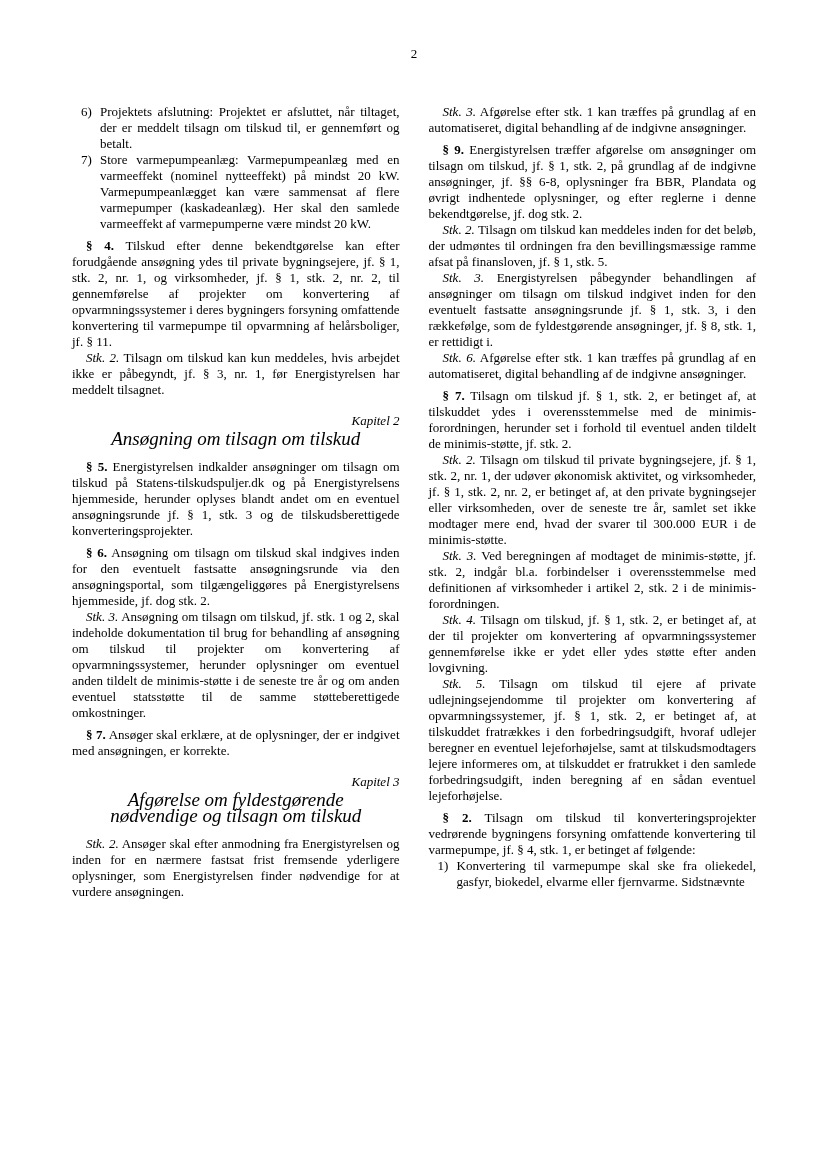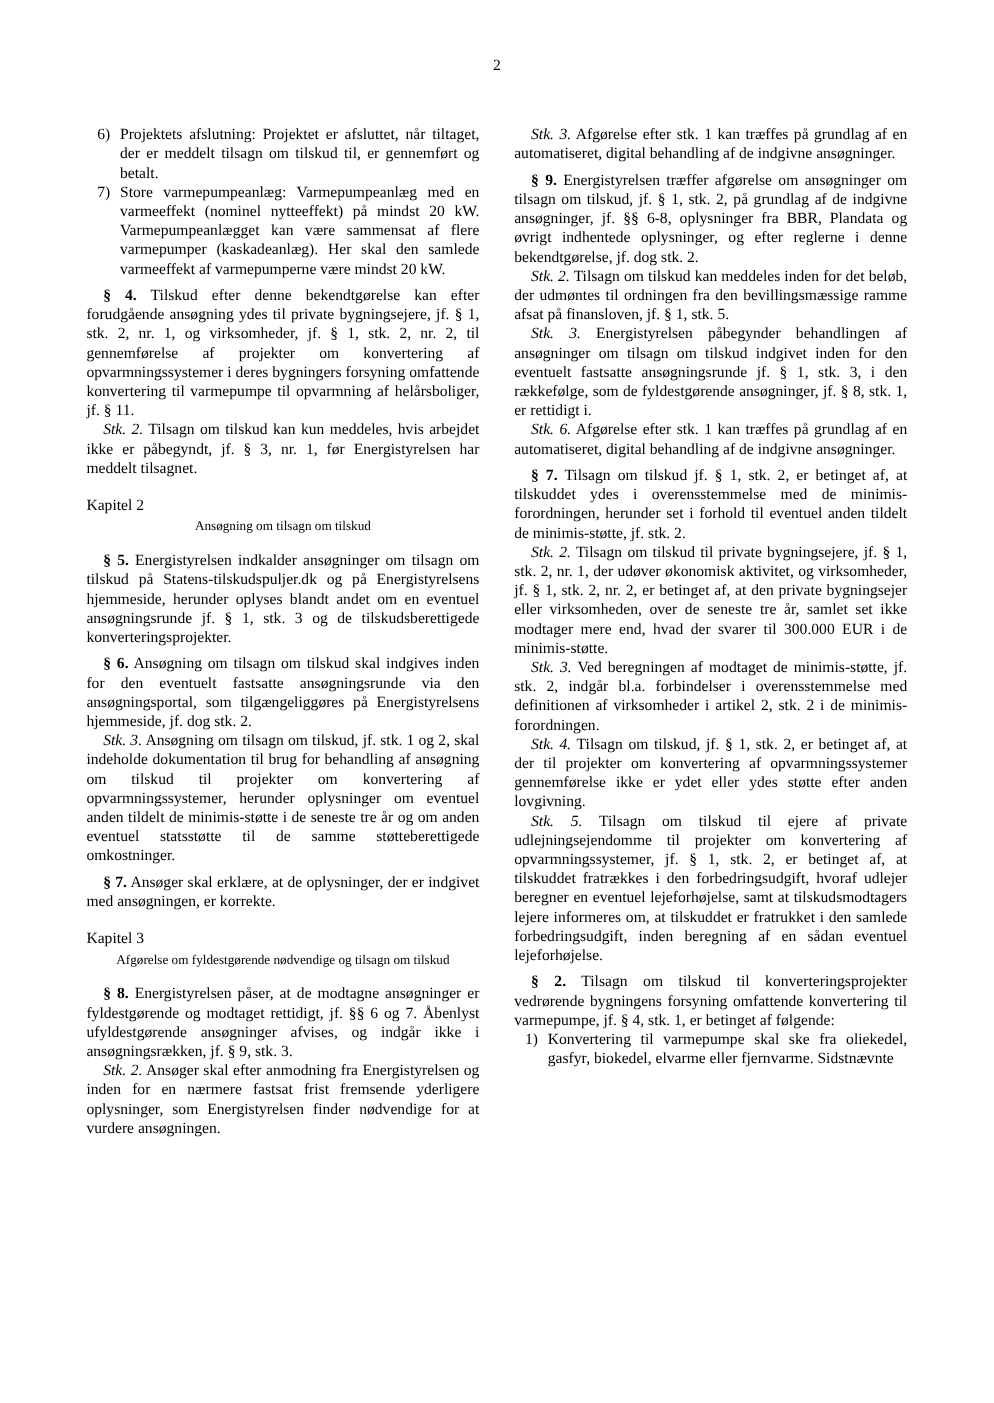--- a/index.html
+++ b/index.html
@@ -17,25 +17,25 @@
     overflow: hidden;
   }
   .page-number { text-align: center; margin: 0 0 42px 0; }
   .columns { display: flex; gap: 29px; }
   .col { flex: 1 1 0; min-width: 0; }
   p.para { margin: 0; text-align: justify; text-indent: 14px; }
   p.para.sect { margin-top: 6px; }
   .lead-b { font-weight: bold; }
   .lead-i { font-style: italic; margin-top: 35px; }
   .kapitel {
-    font-size: 13px; font-weight: normal; text-align: left;
-    margin: 15px 0 2px 0; line-height: 16px;
+    font-size: 13px; font-weight: normal; text-align: right;
+    margin: 15px 0 2px 0; line-height: 16px; font-style: italic;
   }
   .kapitel-title {
-    font-size: 11px; font-weight: normal; text-align: center;
+    font-size: 19px; font-weight: normal; font-style: italic; text-align: center;
     margin: 2px 18px 12px 18px; line-height: 16px;
   }
   .li { display: flex; margin-left: 9px; }
   .li .num { flex: 0 0 19px; }
   .li .li-text { flex: 1 1 auto; text-align: justify; min-width: 0; }
 </style>
 </head>
 <body>
 
 <div class="page">
@@ -85,24 +85,20 @@
       </p>
 
       <p class="para sect">
         <span class="lead-b">§ 7.</span>
         <span>Ansøger skal erklære, at de oplysninger, der er indgivet med ansøgningen, er korrekte.</span>
       </p>
 
       <h2 class="kapitel">Kapitel 3</h2>
       <h3 class="kapitel-title">Afgørelse om fyldestgørende nødvendige og tilsagn om tilskud</h3>
 
-      <p class="para sect">
-        <span class="lead-b">§ 8.</span>
-        <span>Energistyrelsen påser, at de modtagne ansøgninger er fyldestgørende og modtaget rettidigt, jf. §§ 6 og 7. Åbenlyst ufyldestgørende ansøgninger afvises, og indgår ikke i ansøgningsrækken, jf. § 9, stk. 3.</span>
-      </p>
 
       <p class="para">
         <span class="lead-i">Stk. 2.</span>
         <span>Ansøger skal efter anmodning fra Energistyrelsen og inden for en nærmere fastsat frist fremsende yderligere oplysninger, som Energistyrelsen finder nødvendige for at vurdere ansøgningen.</span>
       </p>
 
     </div>
 
     <div class="col">
 

